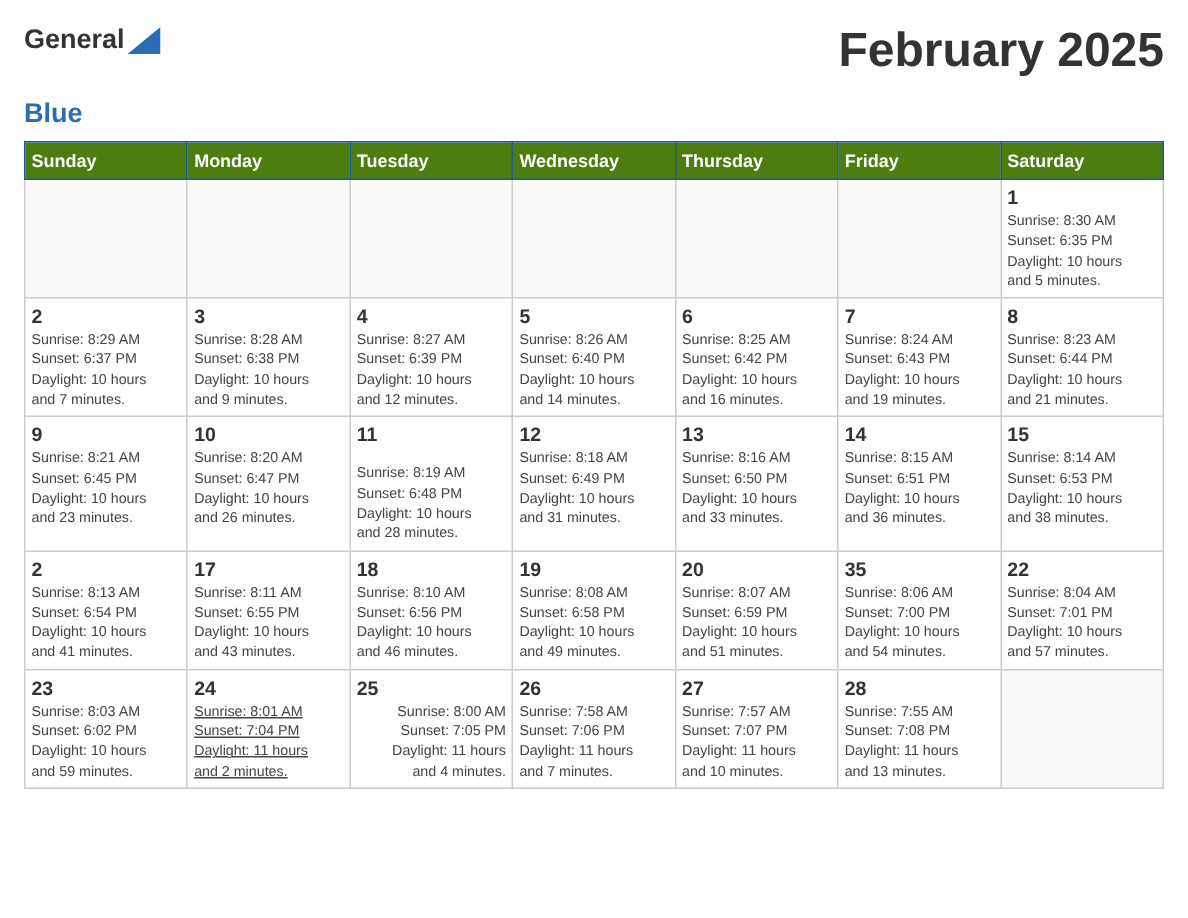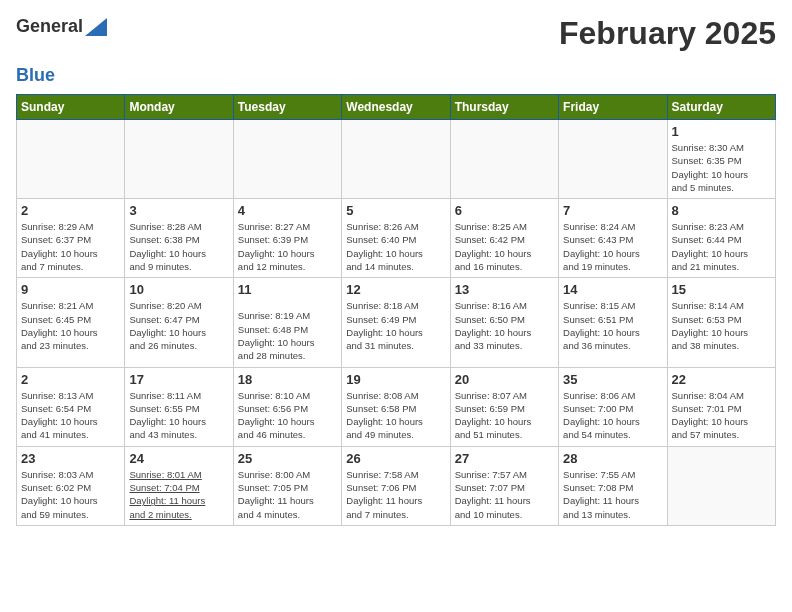--- a/index.html
+++ b/index.html
@@ -302,21 +302,21 @@
         </td>
         <td>
           <span class="day-number">24</span>
           <div class="day-info" style="white-space: pre-line; text-decoration: underline;">Sunrise: 8:01 AM
 Sunset: 7:04 PM
 Daylight: 11 hours
 and 2 minutes.</div>
         </td>
         <td>
           <span class="day-number">25</span>
-          <div class="day-info" style="white-space: pre-line;">Sunrise: 8:00 AM
+          <div class="day-info" style="white-space: pre-line; text-align: right;">Sunrise: 8:00 AM
 Sunset: 7:05 PM
 Daylight: 11 hours
 and 4 minutes.</div>
         </td>
         <td>
           <span class="day-number">26</span>
           <div class="day-info" style="white-space: pre-line;">Sunrise: 7:58 AM
 Sunset: 7:06 PM
 Daylight: 11 hours
 and 7 minutes.</div>

